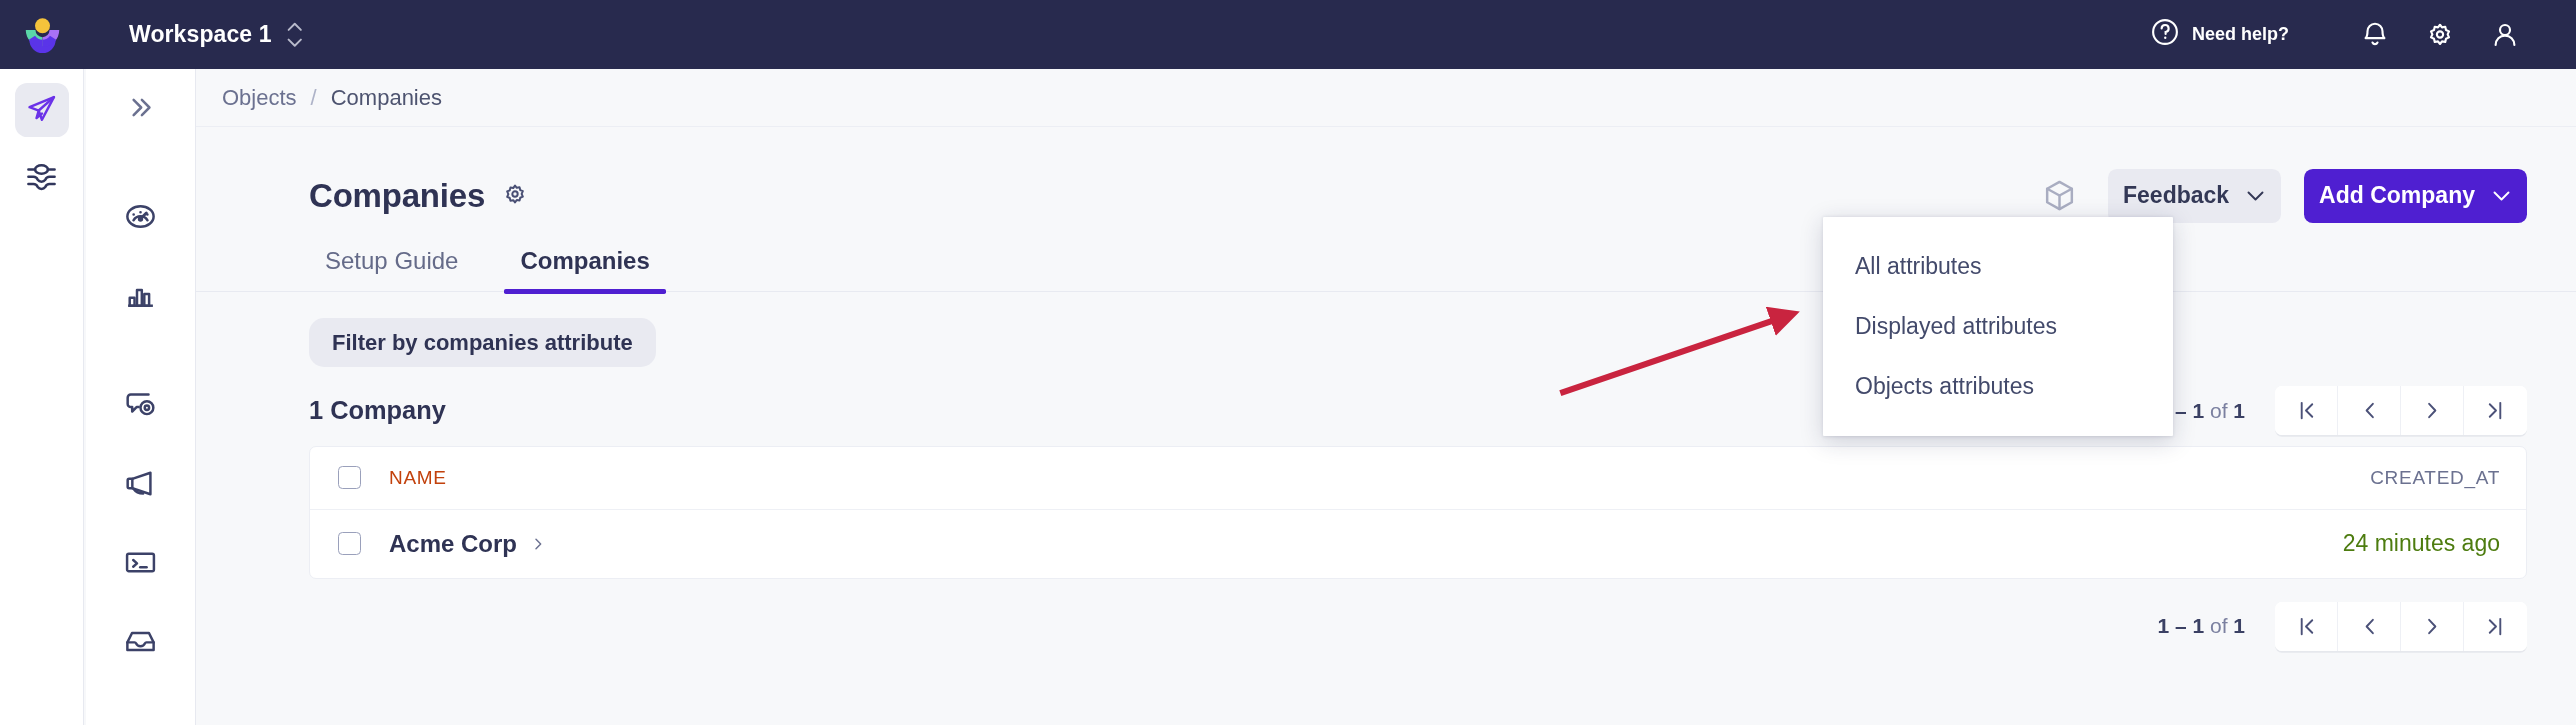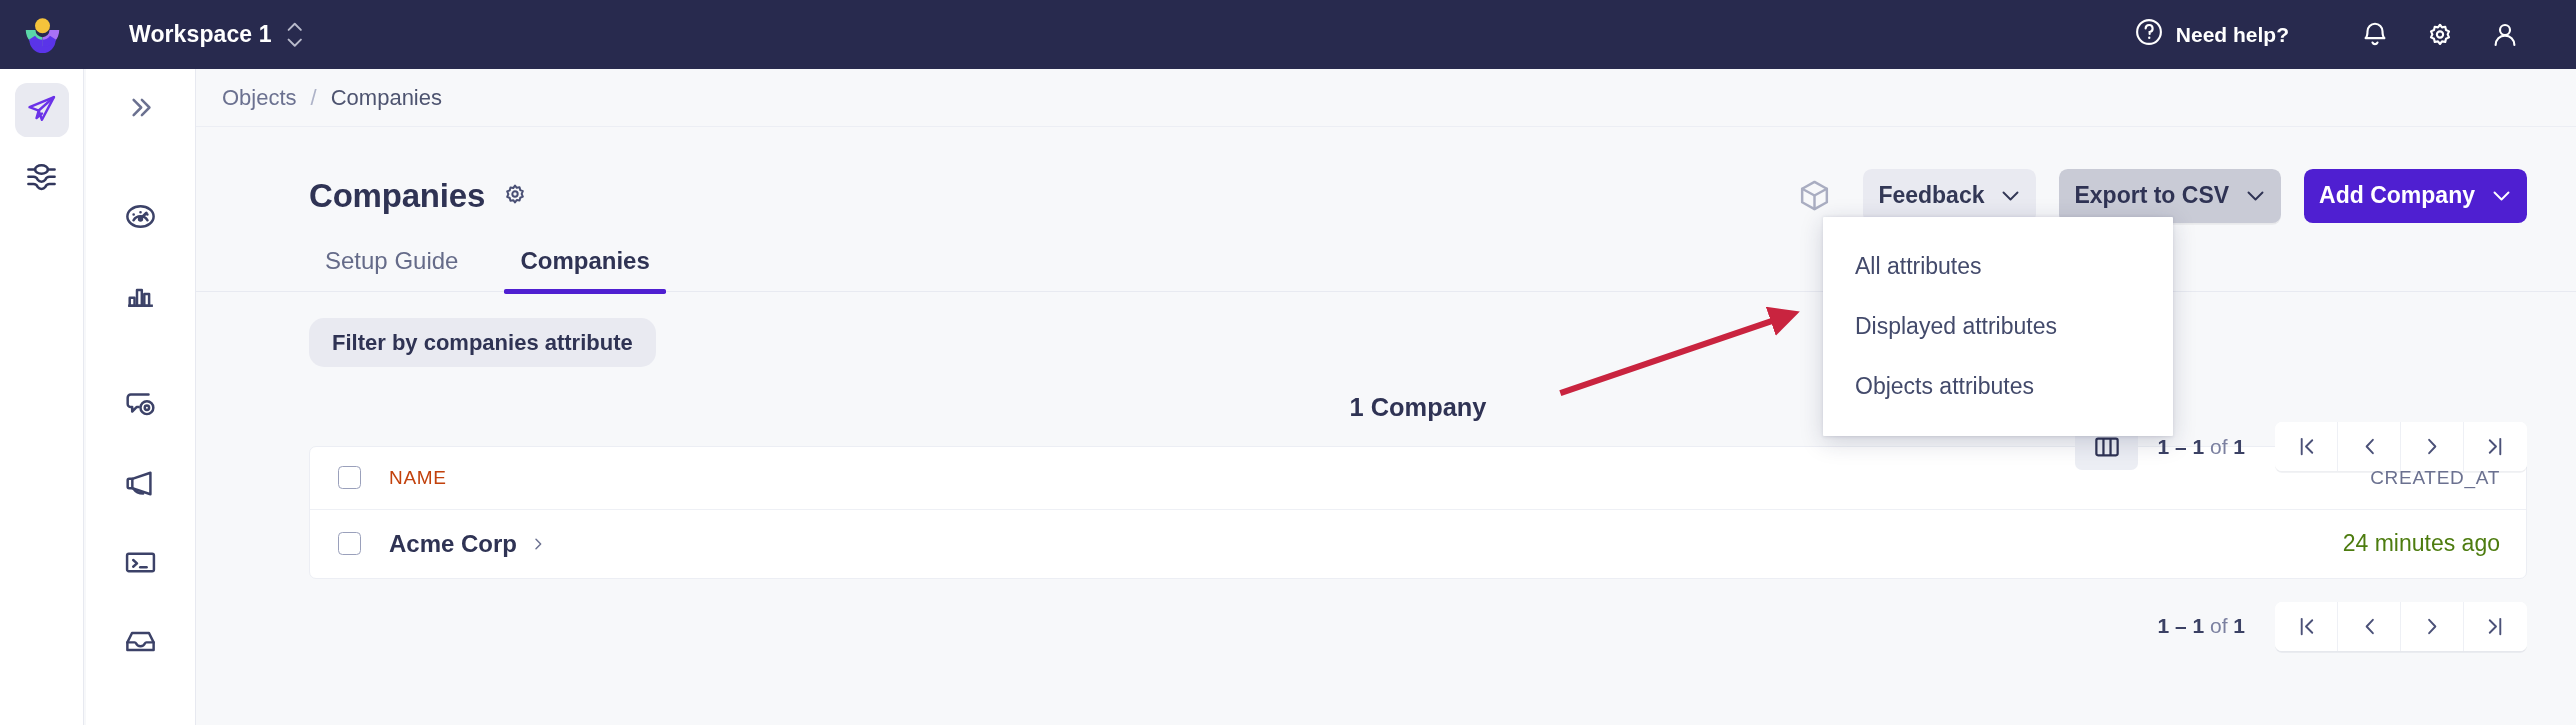--- a/index.html
+++ b/index.html
@@ -26,21 +26,21 @@
   }
   .ws-caret {
     margin-left: 14px; display: flex; flex-direction: column; align-items: center;
     gap: 4.4px; color: #b8bacb;
   }
   .topbar-right {
     margin-left: auto; display: flex; align-items: center; gap: 0px; padding-right: 39px;
   }
   .need-help {
     display: flex; align-items: center; gap: 12.3px; color: #fff;
-    font-size: 21px; font-weight: 600; margin-right: 53px;
+    font-size: 18px; font-weight: 600; margin-right: 53px;
   }
   .ticon { color: #fff; display: flex; align-items: center; justify-content: center;
            width: 65px; height: 53px; }
 
   
   .rail1 {
     position: absolute; left: 0; top: 69px; width: 84px; height: 656px;
     background: #ffffff; border-right: 1.8px solid #e7e9f0;
     display: flex; flex-direction: column; align-items: center; padding-top: 14px;
   }
@@ -122,21 +122,21 @@
   }
 
   .filter-row { padding: 26px 0 0 113px; }
   .filter-chip {
     display: inline-flex; align-items: center; height: 49px; padding: 0 23px;
     background: #e9eaf1; border-radius: 15px; font-size: 22px; font-weight: 700;
     color: #2f3354; cursor: pointer;
   }
 
   .count-row {
-    display: flex; align-items: center; padding: 26px 49px 0 113px; height: 61px; flex-direction: column;
+    display: flex; align-items: center; padding: 26px 49px 0 113px; height: 61px;
   }
   .count-label { font-size: 25.4px; font-weight: 700; color: #2f3354; }
   .count-right { margin-left: auto; display: flex; align-items: center; }
 
   .col-toggle {
     width: 63px; height: 46px; background: #eceef4; border-radius: 7px;
     display: flex; align-items: center; justify-content: center; color: #2f3354;
     margin-right: 19px; cursor: pointer;
   }
   .page-info { font-size: 21px; color: #7b80a0; margin-right: 30px; white-space: nowrap;}
@@ -361,28 +361,20 @@
 
         <button class="btn btn-feedback">
           <span>Feedback</span>
           <span>
             <svg width="21" height="14" viewBox="0 0 24 16">
                 <path d="M4 4 12 12 20 4" fill="none" stroke="#333856" stroke-width="2.2" stroke-linecap="round" stroke-linejoin="round"></path>
               </svg>
           </span>
         </button>
 
-        <button class="btn btn-export">
-          <span>Export to CSV</span>
-          <span>
-            <svg width="21" height="14" viewBox="0 0 24 16">
-                <path d="M4 4 12 12 20 4" fill="none" stroke="#2f3354" stroke-width="2.2" stroke-linecap="round" stroke-linejoin="round"></path>
-              </svg>
-          </span>
-        </button>
 
         <button class="btn btn-add">
           <span>Add Company</span>
           <span>
             <svg width="21" height="14" viewBox="0 0 24 16">
                 <path d="M4 4 12 12 20 4" fill="none" stroke="#ffffff" stroke-width="2.2" stroke-linecap="round" stroke-linejoin="round"></path>
               </svg>
           </span>
         </button>
       </div>

